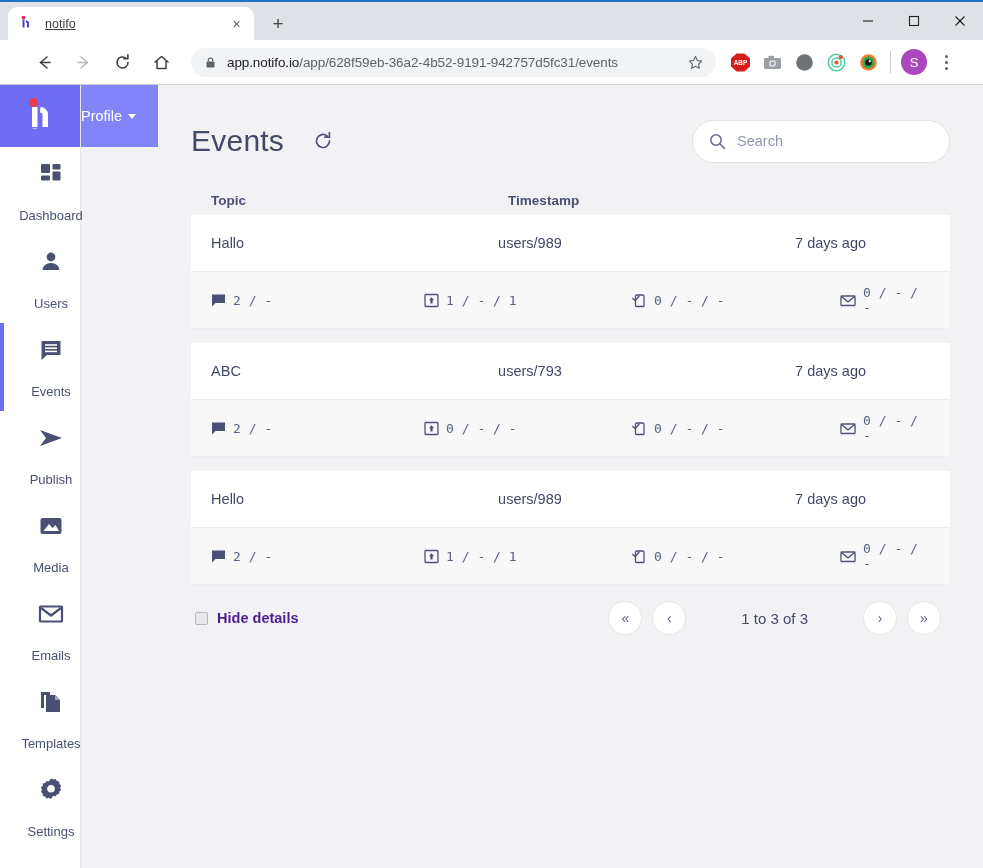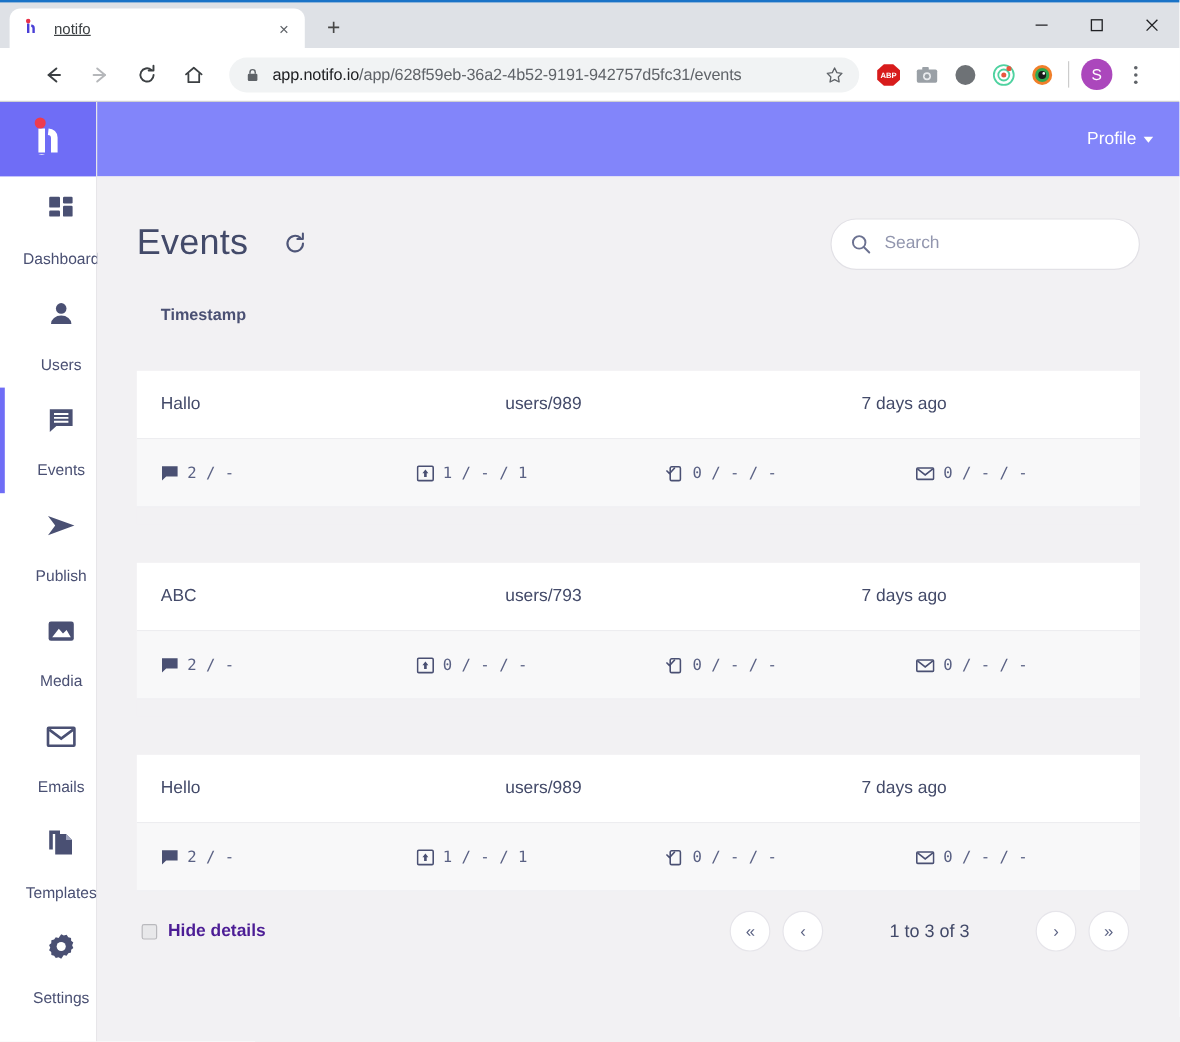--- a/index.html
+++ b/index.html
@@ -119,21 +119,21 @@
     gap: 20px;
     color: #4a5073;
     border-left: 4px solid transparent;
     padding-right: 4px;
     padding-left: 22px;
   }
   .nav-item.active { border-left-color: #6f6df6; }
   .nav-label { font-size: 13px; color: #4a5073; }
   .nav-icon { display: flex; align-items: center; justify-content: center; height: 28px; }
 
-  .main { flex: 1; display: flex; flex-direction: column; min-width: 0; justify-content: space-between; }
+  .main { flex: 1; display: flex; flex-direction: row; min-width: 0; justify-content: space-between; }
   .topbar {
     height: 62px; background: #8285fa;
     display: flex; align-items: center; justify-content: flex-end;
     padding-right: 22px;
     flex: 0 0 62px;
   }
   .profile-link {
     color: #ffffff; font-size: 14.5px;
     display: flex; align-items: center; gap: 6px;
   }
@@ -168,21 +168,21 @@
   }
   .search-input::placeholder { color: #9296ae; }
 
   .table { margin-top: 18px; }
   .thead { display: flex; padding: 0 20px; height: 30px; align-items: center; }
   .th { font-size: 13.5px; font-weight: bold; color: #4a5073; }
   .col-subject { width: 287px; flex: 0 0 287px; }
   .col-topic   { width: 297px; flex: 0 0 297px; }
   .col-time    { flex: 1; }
 
-  .card { margin-bottom: 0; margin-top: 32px; }
+  .card { margin-bottom: 0; }
   .row-main {
     background: #ffffff;
     height: 57px;
     display: flex; align-items: center;
     padding: 0 20px;
     border-bottom: 1px solid #ededf0;
   }
   .row-detail {
     background: #f8f8f9;
     height: 57px;
@@ -472,20 +472,21 @@
                     <line x1="10.8" y1="10.8" x2="15.4" y2="15.4" stroke="#6c7291" stroke-width="1.6" stroke-linecap="round"></line>
                   </svg>
               </span>
               <input class="search-input" type="text" value="" placeholder="Search" style="">
             </span>
           </span>
         </div>
 
         <div class="table">
           <div class="thead">
+            <div class="th col-topic">Topic</div>
             <div class="th col-time">Timestamp</div>
           </div>
 
           <div class="card">
             <div class="row-main">
               <div class="cell col-subject">Hallo</div>
               <div class="cell col-topic">users/989</div>
               <div class="cell col-time">7 days ago</div>
             </div>
             <div class="row-detail">

